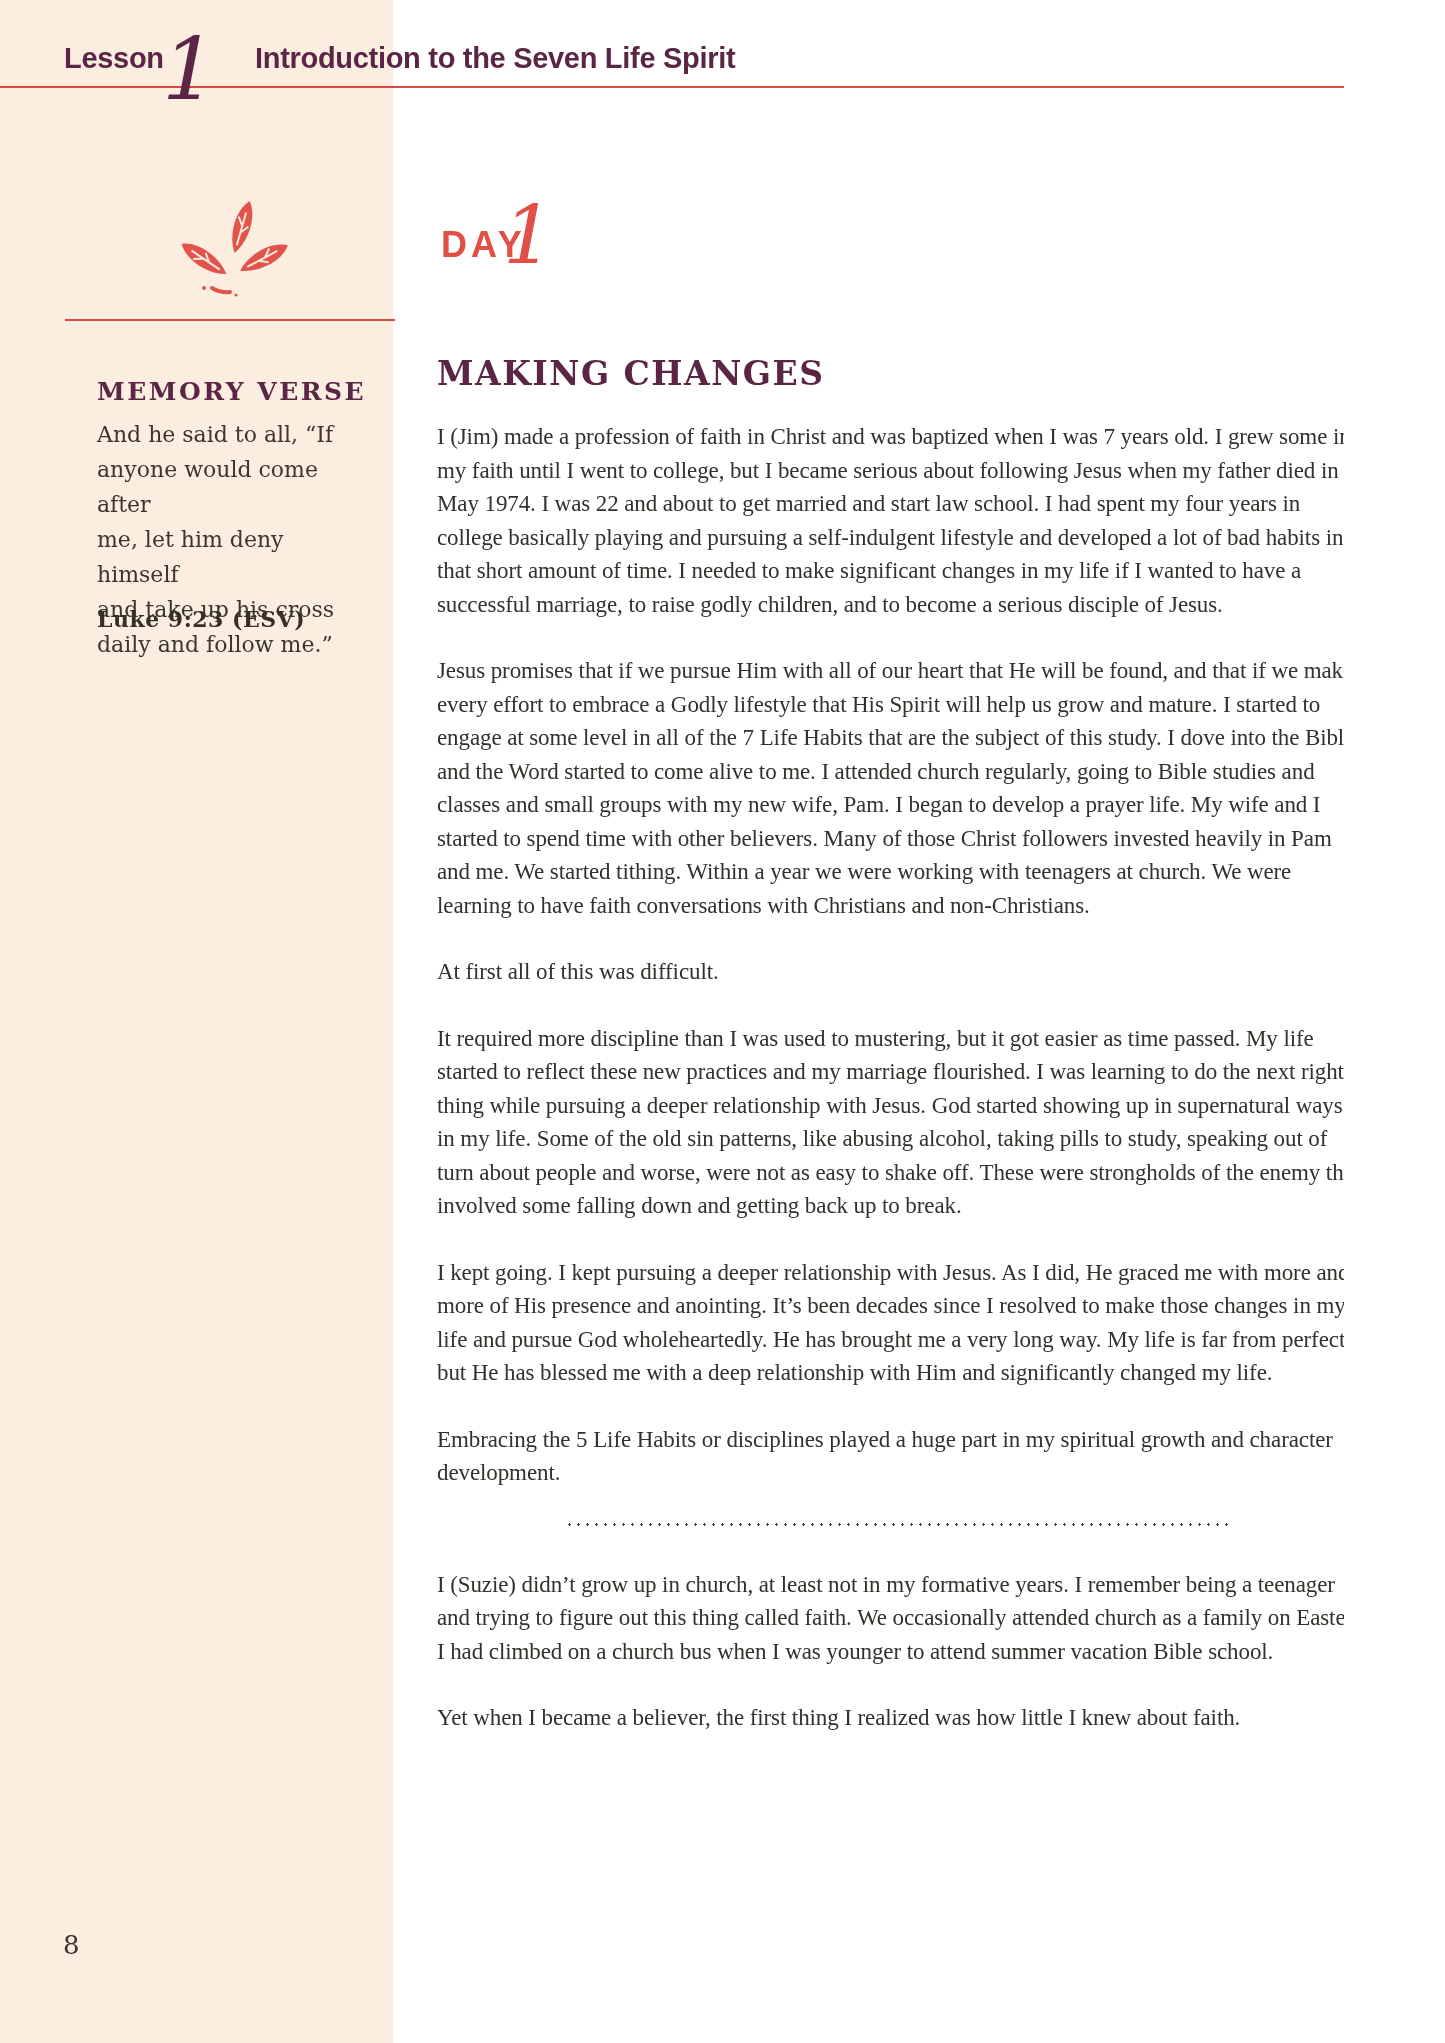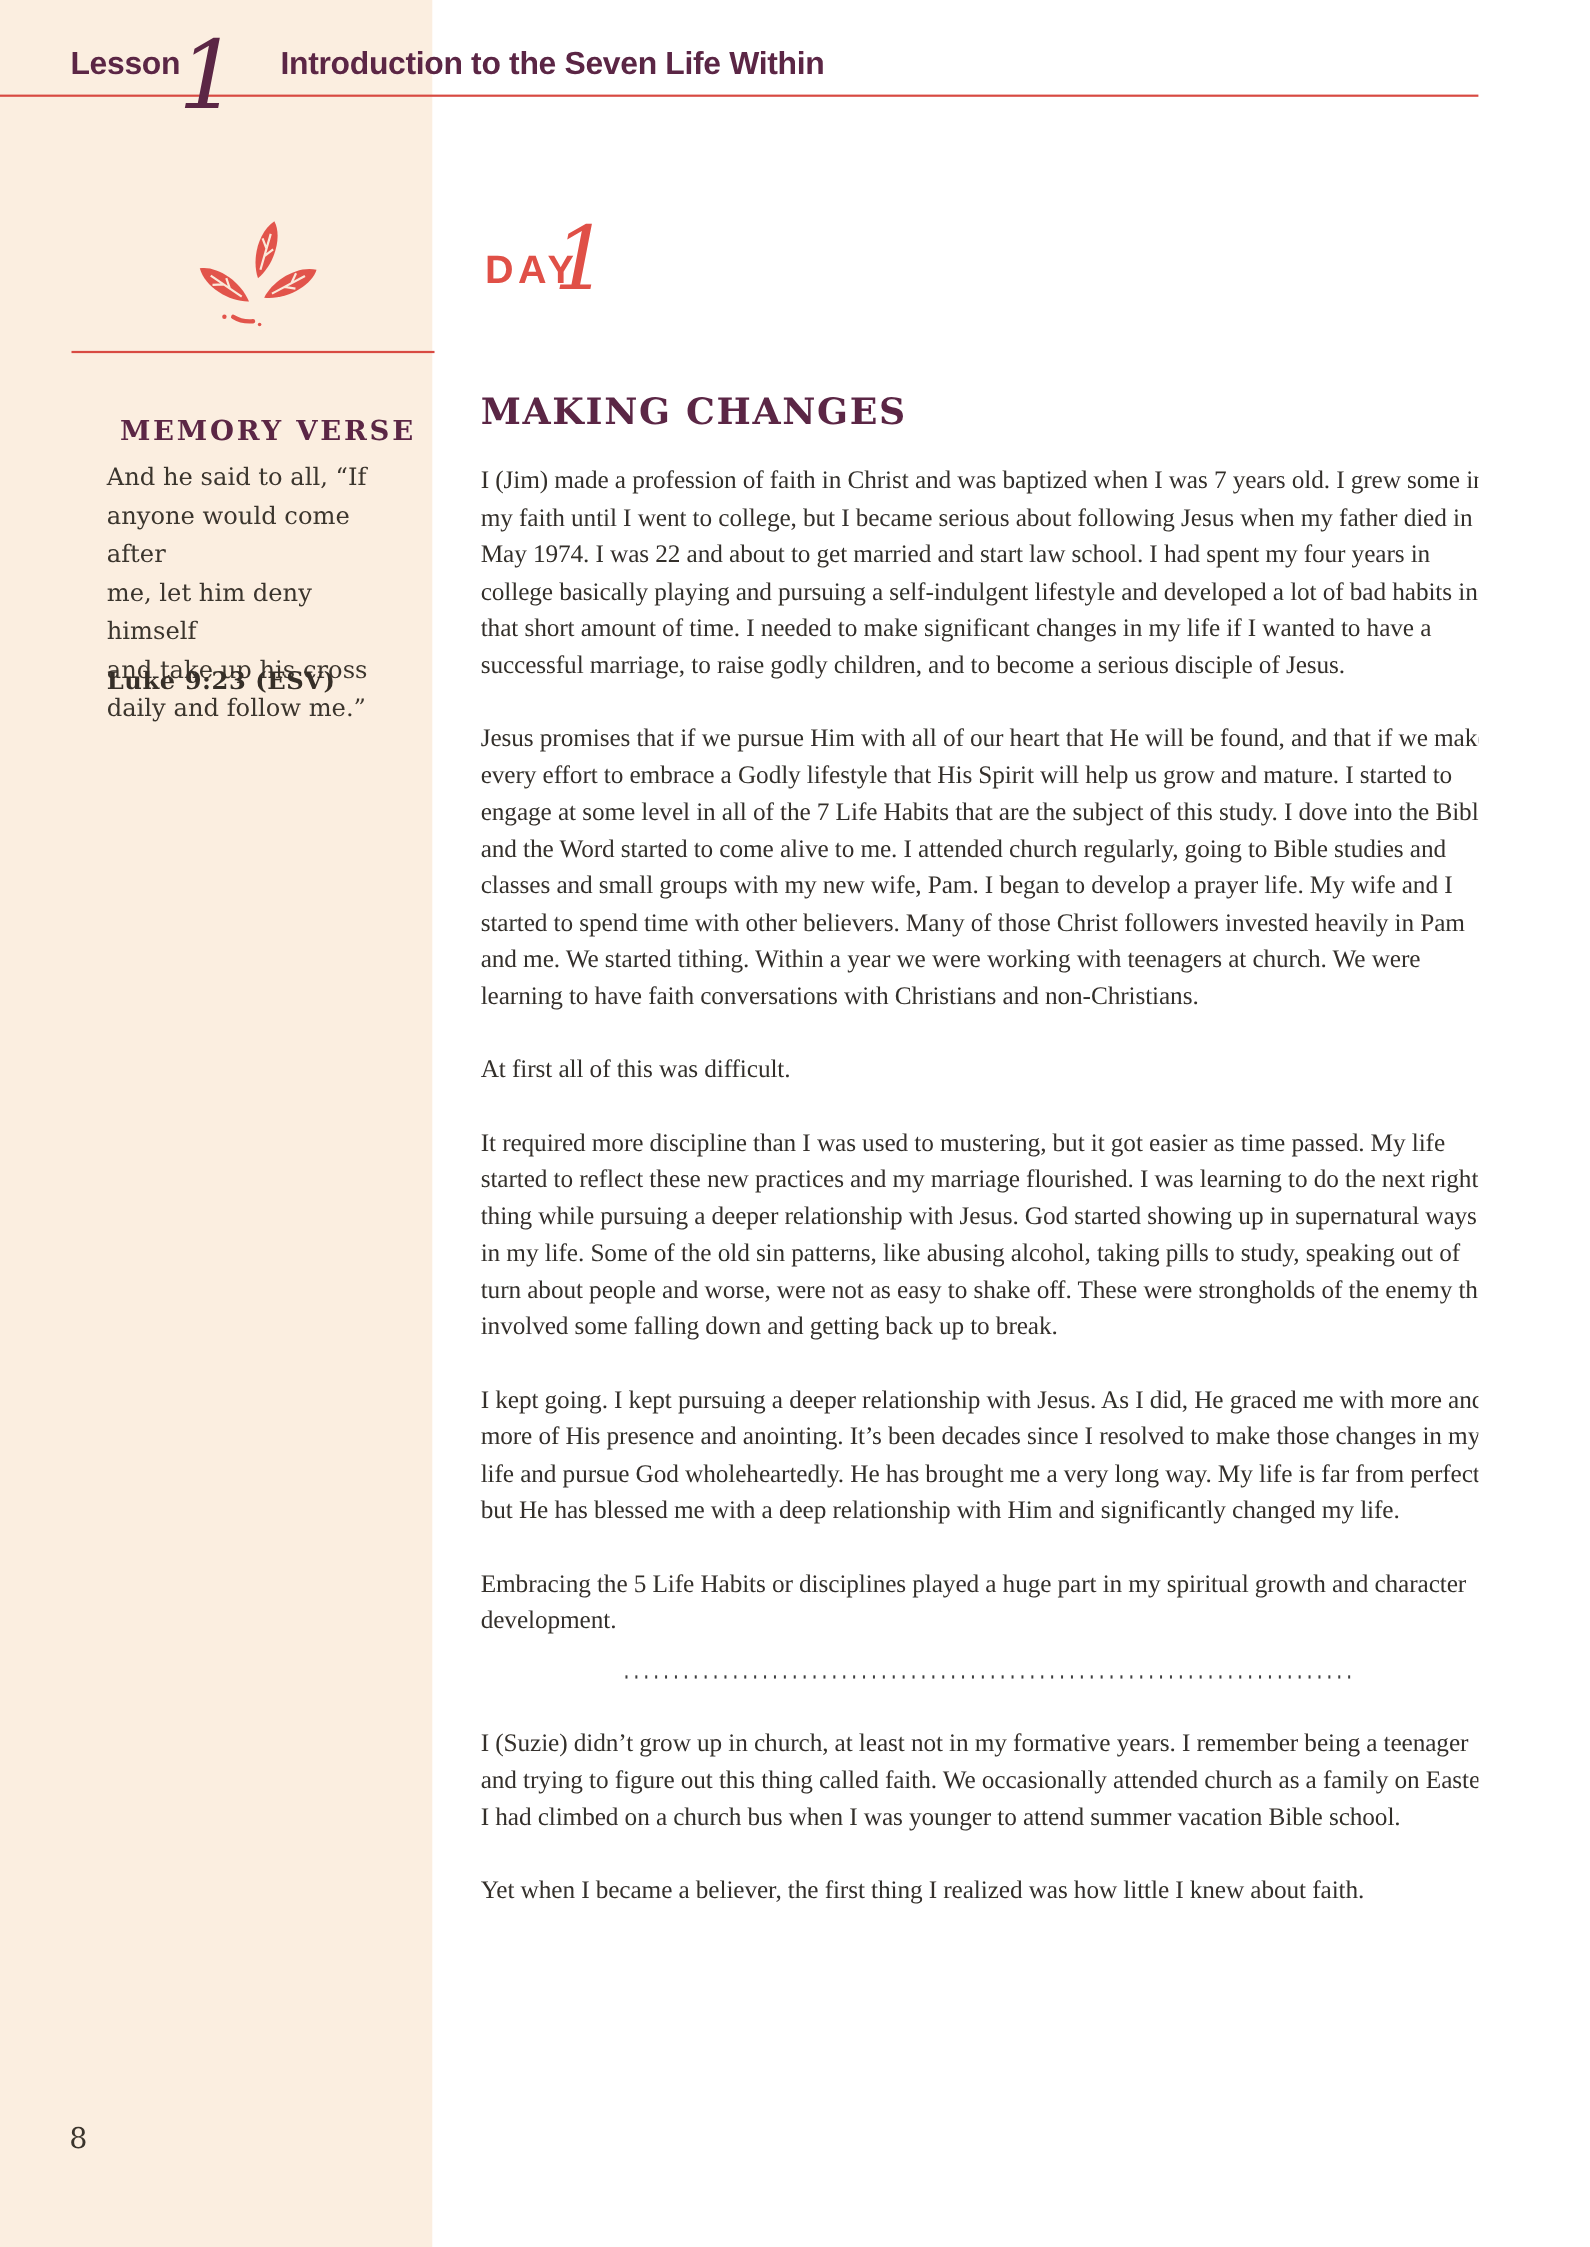--- a/index.html
+++ b/index.html
@@ -9,21 +9,21 @@
   .header-rule{position:absolute;left:0;top:86px;width:1445px;height:2px;background:#D84A42;}
   .lesson-label{position:absolute;left:64px;top:42px;font-family:"Liberation Sans","DejaVu Sans",sans-serif;
         font-weight:700;font-size:29px;color:#5B2645;letter-spacing:-0.3px;}
   .lesson-number{position:absolute;left:162px;top:26px;font-family:"DejaVu Serif",serif;font-style:italic;
         font-size:86px;line-height:1;color:#5B2645;}
   .page-title{position:absolute;left:255px;top:42px;font-family:"Liberation Sans","DejaVu Sans",sans-serif;
         font-weight:700;font-size:29px;color:#5B2645;letter-spacing:-0.3px;white-space:nowrap;}
   .leaf-icon{position:absolute;left:176px;top:196px;}
   .sidebar-rule{position:absolute;left:65px;top:319px;width:330px;height:2px;background:#D84A42;}
   .mv-heading{position:absolute;left:97px;top:377px;font-family:"DejaVu Serif",serif;font-weight:700;
-        font-size:25px;color:#5B2645;letter-spacing:2.5px;margin-left:12px;}
+        font-size:25px;color:#5B2645;letter-spacing:2.5px;}
   .mv-text{position:absolute;left:97px;top:417px;width:240px;font-family:"DejaVu Serif",serif;
         font-size:22px;line-height:35px;color:#3B352D;white-space:pre-line;}
   .mv-ref{position:absolute;left:97px;top:606px;font-family:"DejaVu Serif",serif;font-weight:700;
         font-size:22px;color:#362F28;letter-spacing:0.5px;}
   .day-label{position:absolute;left:441px;top:224px;font-family:"Liberation Sans","DejaVu Sans",sans-serif;
         font-weight:700;font-size:36px;color:#E05047;letter-spacing:4px;}
   .day-number{position:absolute;left:503px;top:196px;font-family:"DejaVu Serif",serif;font-style:italic;
         font-size:80px;line-height:1;color:#E05047;}
   .main-col{position:absolute;left:437px;top:336px;width:928px;}
   .section-heading{font-family:"DejaVu Serif",serif;font-weight:700;font-size:33px;color:#5B2645;
@@ -38,21 +38,21 @@
 </head>
 <body>
 
 <div class="page">
 
   <div class="sidebar"></div>
 
   <div class="header-rule"></div>
   <div class="lesson-label">Lesson</div>
   <div class="lesson-number">1</div>
-  <div class="page-title">Introduction to the Seven Life Within</div>
+  <div class="page-title">Introduction to the Seven Life Spirit</div>
 
   <div class="leaf-icon">
     <svg width="112" height="104" viewBox="0 0 112 104" aria-hidden="true">
       <defs>
         <path id="leaf" d="M0 -27 C10 -17 12 9 0 27 C-10 13 -12 -13 0 -27 Z"></path>
       </defs>
       <g>
         <g transform="translate(66,31) rotate(16)">
           <use href="#leaf" fill="#E2544B"></use>
           <path d="M0 19 L0 -15 M0 -1 L-6 -9 M0 6 L6 -2" stroke="#FAE9DA" stroke-width="2" fill="none"></path>

